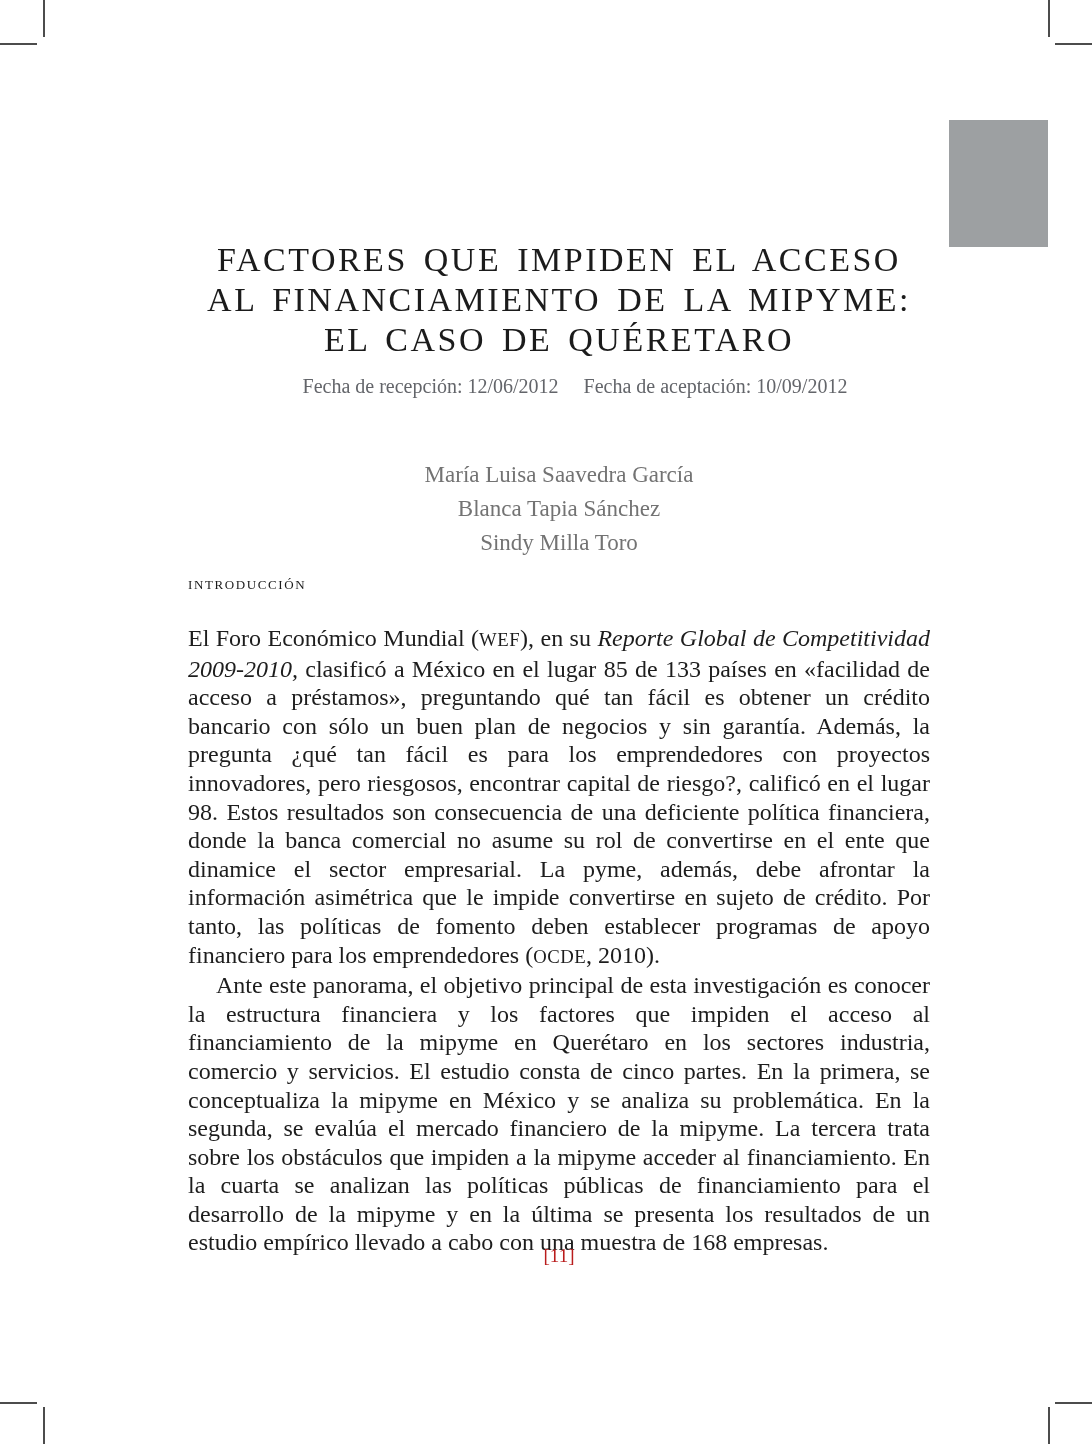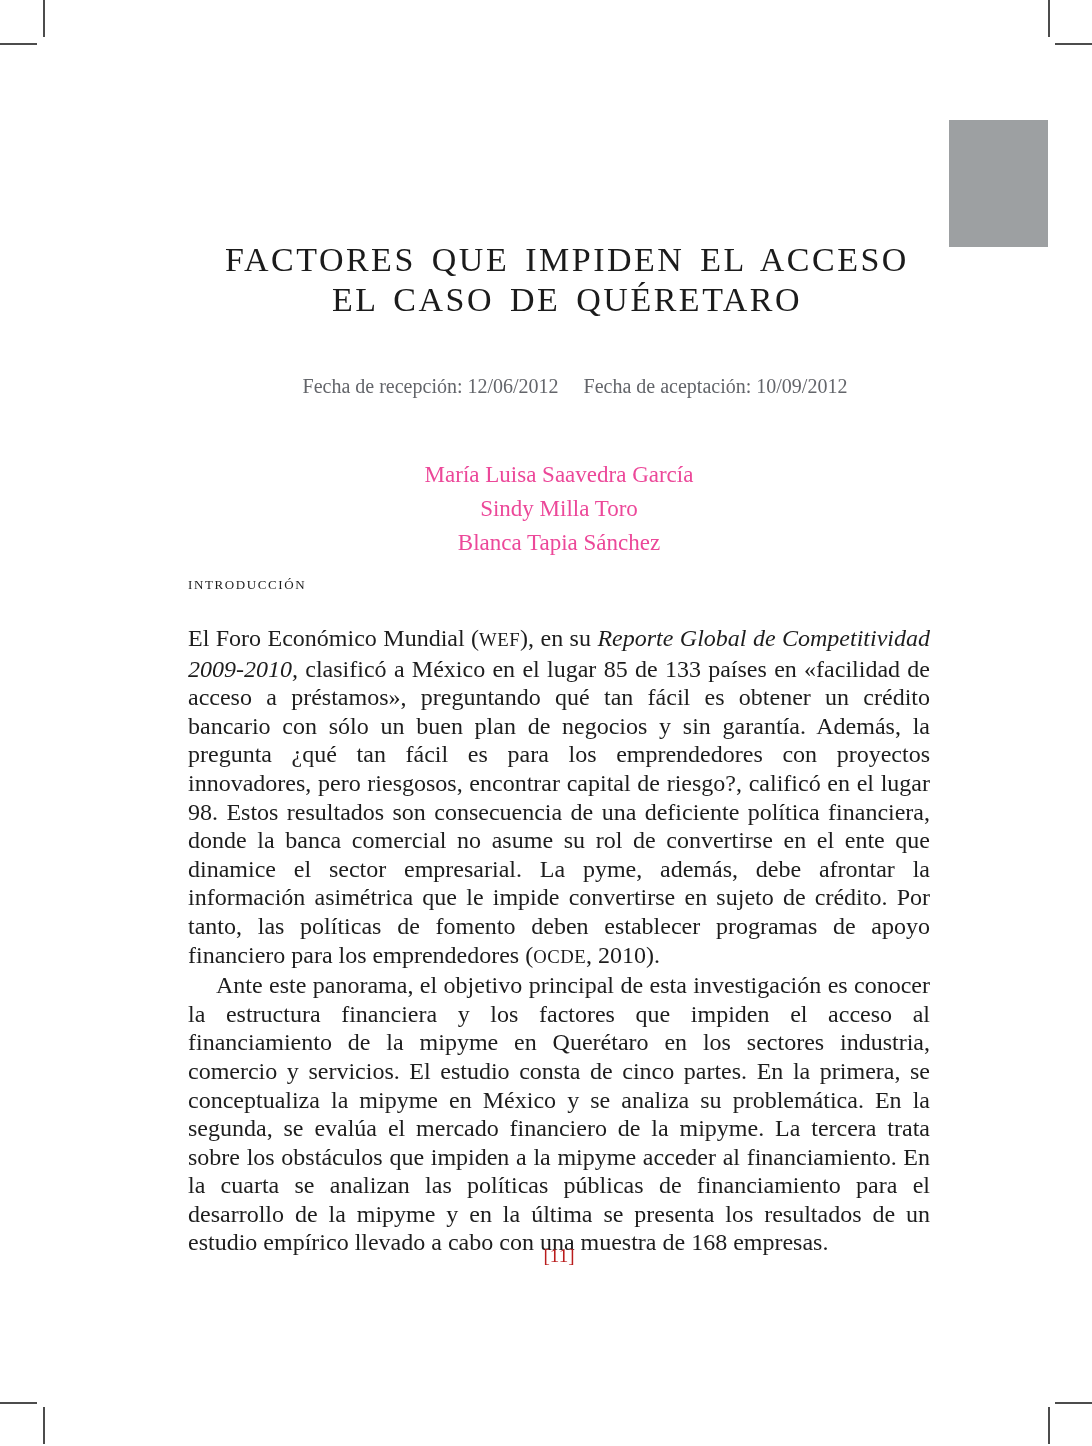--- a/index.html
+++ b/index.html
@@ -34,21 +34,21 @@
   }
 
   .content {
     position: absolute;
     left: 188px; top: 0;
     width: 742px; height: 100%;
   }
 
   .title {
     position: absolute;
-    top: 240px; left: 8px;
+    top: 240px; left: 0;
     width: 100%;
     margin: 0;
     text-align: center;
     font-size: 34px;
     font-weight: 400;
     line-height: 40px;
     letter-spacing: 2.5px;
     word-spacing: 5px;
     color: #1b1b1b;
   }
@@ -65,21 +65,21 @@
   }
   .dates .accept { margin-left: 20px; }
 
   .authors {
     position: absolute;
     top: 458px; left: 0;
     width: 100%;
     text-align: center;
     font-size: 23px;
     line-height: 34px;
-    color: #ec4899;
+    color: #737373;
   }
 
   .section-heading {
     position: absolute;
     top: 577px; left: 0;
     margin: 0;
     font-size: 13px;
     font-weight: 400;
     letter-spacing: 1.6px;
     color: #1b1b1b;
@@ -125,32 +125,33 @@
   <div class="crop v bl-v" style="background: rgb(76, 76, 76);"></div>
   <div class="crop h br-h" style="background: rgb(76, 76, 76);"></div>
   <div class="crop v br-v" style="background: rgb(76, 76, 76);"></div>
 
   <div class="gray-box" style="background: rgb(157, 160, 162);"></div>
 
   <main class="content">
 
     <h1 class="title">
         <div>FACTORES QUE IMPIDEN EL ACCESO</div>
+        <div>AL FINANCIAMIENTO DE LA MIPYME:</div>
         <div>EL CASO DE QUÉRETARO</div>
       </h1>
 
     <p class="dates" style="color: rgb(99, 101, 106);">
       <span class="recept">Fecha de recepción: 12/06/2012</span>
       <span class="accept">Fecha de aceptación: 10/09/2012</span>
     </p>
 
     <div class="authors">
         <div>María Luisa Saavedra García</div>
+        <div>Blanca Tapia Sánchez</div>
         <div>Sindy Milla Toro</div>
-        <div>Blanca Tapia Sánchez</div>
       </div>
 
     <h2 class="section-heading">INTRODUCCIÓN</h2>
 
     <div class="paragraphs">
         <p><span>El Foro Económico Mundial (</span><span class="smallcaps">WEF</span><span>), en su </span><span class="italic">Reporte Global de Competitividad 2009-2010,</span><span> clasificó a México en el lugar 85 de 133 países en «facilidad de acceso a préstamos», preguntando qué tan fácil es obtener un crédito bancario con sólo un buen plan de negocios y sin garantía. Además, la pregunta ¿qué tan fácil es para los emprendedores con proyectos innovadores, pero riesgosos, encontrar capital de riesgo?, calificó en el lugar 98. Estos resultados son consecuencia de una deficiente política financiera, donde la banca comercial no asume su rol de convertirse en el ente que dinamice el sector empresarial. La pyme, además, debe afrontar la información asimétrica que le impide convertirse en sujeto de crédito. Por tanto, las políticas de fomento deben establecer programas de apoyo financiero para los emprendedores (</span><span class="smallcaps">OCDE</span><span>, 2010).</span></p>
         <p class="indent"><span>Ante este panorama, el objetivo principal de esta investigación es conocer la estructura financiera y los factores que impiden el acceso al financiamiento de la mipyme en Querétaro en los sectores industria, comercio y servicios. El estudio consta de cinco partes. En la primera, se conceptualiza la mipyme en México y se analiza su problemática. En la segunda, se evalúa el mercado financiero de la mipyme. La tercera trata sobre los obstáculos que impiden a la mipyme acceder al financiamiento. En la cuarta se analizan las políticas públicas de financiamiento para el desarrollo de la mipyme y en la última se presenta los resultados de un estudio empírico llevado a cabo con una muestra de 168 empresas.</span></p>
       </div>
 
     <div class="page-number">[11]</div>

